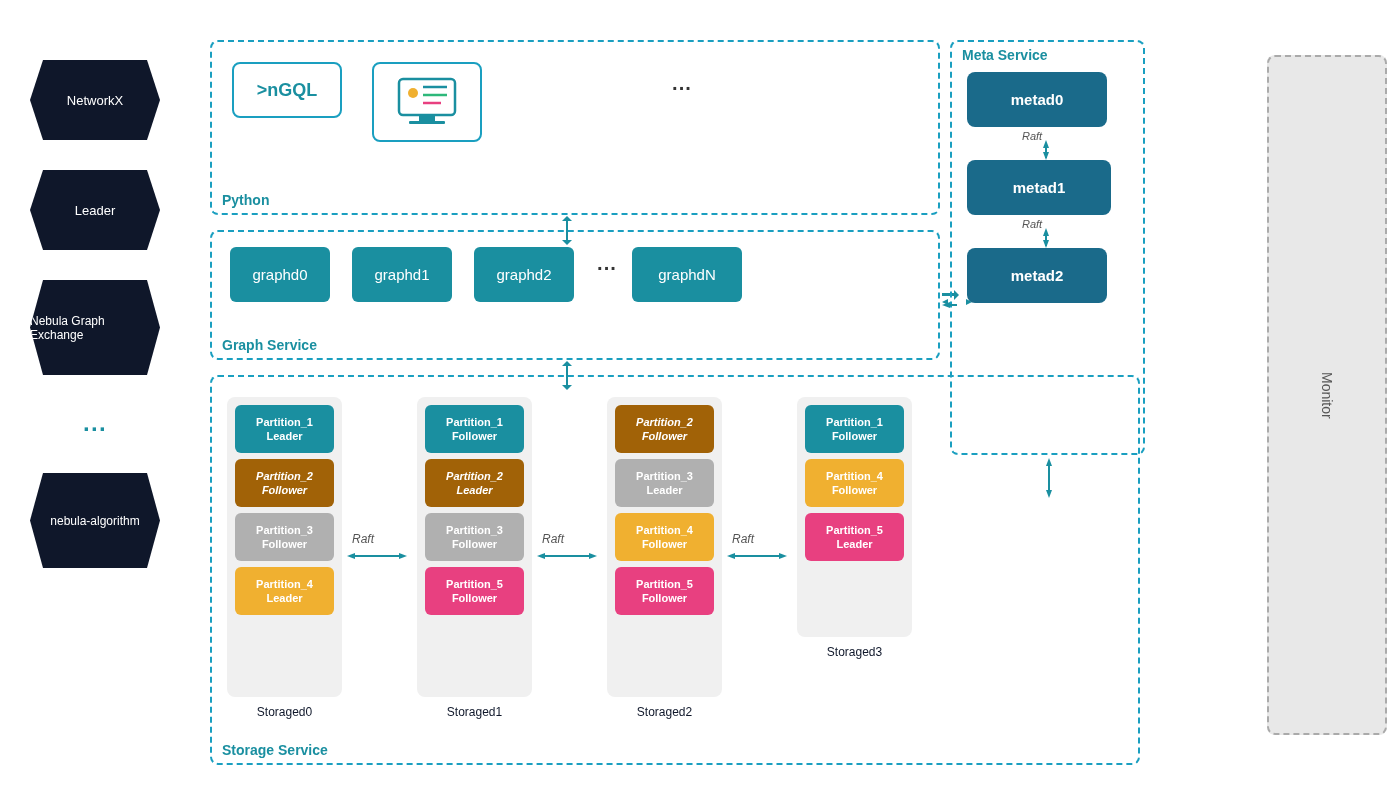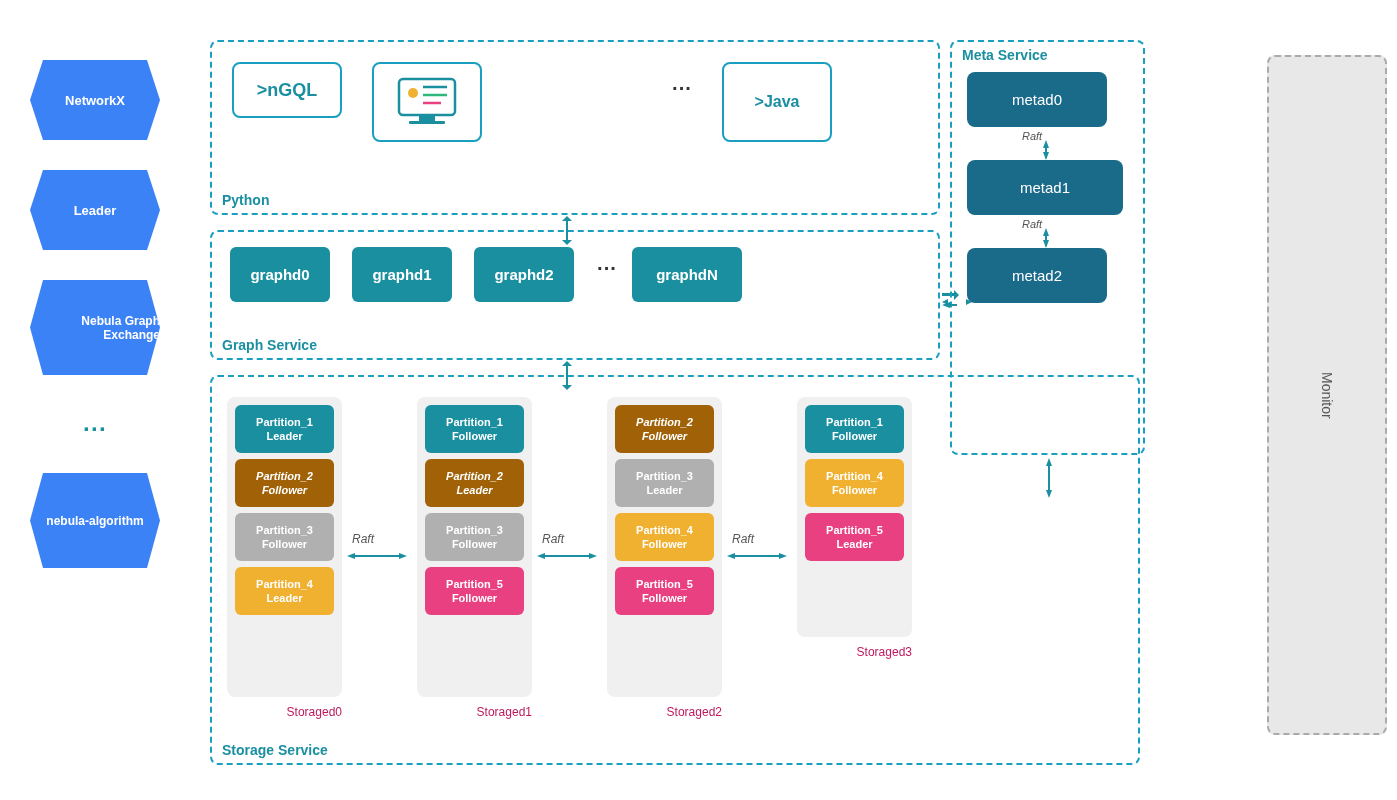--- a/index.html
+++ b/index.html
@@ -26,28 +26,28 @@
       top: 60px;
       display: flex;
       flex-direction: column;
       gap: 30px;
     }
 
     .hex-item {
       position: relative;
       width: 130px;
       height: 80px;
-      background: #3b82f6;
+      background: #0f172a;
       color: white;
       display: flex;
       align-items: center;
       justify-content: center;
-      text-align: right;
+      text-align: left;
       font-size: 13px;
-      font-weight: bold;
+      font-weight: normal;
       clip-path: polygon(10% 0%, 90% 0%, 100% 50%, 90% 100%, 10% 100%, 0% 50%);
     }
 
     .hex-dots {
       font-size: 24px;
       color: #1a8fa0;
       text-align: center;
       font-weight: bold;
     }
 
@@ -111,34 +111,34 @@
       justify-content: center;
       text-align: center;
     }
 
     
     .graphd-item {
       position: absolute;
       background: #1a8fa0;
       border-radius: 6px;
       color: white;
-      font-weight: bold;
+      font-weight: normal;
       font-size: 15px;
       display: flex;
       align-items: center;
       justify-content: center;
     }
 
     
     .meta-item {
       position: absolute;
       background: #1a6a8a;
       border-radius: 6px;
       color: white;
-      font-weight: normal;
+      font-weight: bold;
       font-size: 15px;
       display: flex;
       align-items: center;
       justify-content: center;
     }
 
     
     .storage-node {
       position: absolute;
       background: #f0f0f0;
@@ -147,23 +147,23 @@
       display: flex;
       flex-direction: column;
       gap: 6px;
     }
 
     .storage-node-label {
       position: absolute;
       bottom: -22px;
       left: 0;
       right: 0;
-      text-align: right;
+      text-align: center;
       font-size: 12px;
-      color: #be185d;
+      color: #0f172a;
     }
 
     
     .partition-box {
       border-radius: 6px;
       color: white;
       font-weight: bold;
       font-size: 11px;
       padding: 6px 8px;
       text-align: center;
@@ -293,23 +293,20 @@
         <circle cx="16" cy="16" r="5" fill="#f0b030"></circle>
         <line x1="26" y1="10" x2="50" y2="10" stroke="#1a8fa0" stroke-width="2.5"></line>
         <line x1="26" y1="18" x2="50" y2="18" stroke="#2db87a" stroke-width="2.5"></line>
         <line x1="26" y1="26" x2="44" y2="26" stroke="#e84080" stroke-width="2.5"></line>
       </svg>
     </div>
 
 
     <div class="dots-h" style="position:absolute;left:460px;top:35px;font-size:20px;">···</div>
 
-    <div class="client-item" style="left:510px;top:20px;width:110px;height:80px;font-size:16px;">
-      &gt;Java
-    </div>
 
     <div class="box-label" style="bottom:5px;left:10px;">Python</div>
   </div>
 
   <div class="arrow-v" style="left:566px;top:218px;height:25px;"></div>
 
   <div class="dashed-box graphservice-box">
     <div class="graphd-item" style="left:18px;top:15px;width:100px;height:55px;">graphd0</div>
     <div class="graphd-item" style="left:140px;top:15px;width:100px;height:55px;">graphd1</div>
     <div class="graphd-item" style="left:262px;top:15px;width:100px;height:55px;">graphd2</div>
@@ -402,21 +399,21 @@
     <div class="meta-item" style="position:absolute;top:30px;left:15px;width:140px;height:55px;border-radius:8px;">metad0</div>
     <div style="position:absolute;top:88px;left:70px;font-size:11px;color:#555;font-style:italic;">Raft</div>
 
     <div style="position:absolute;left:91px;top:98px;">
       <svg width="6" height="20">
           <polygon points="3,0 0,8 6,8" fill="#1a8fa0"></polygon>
           <line x1="3" y1="8" x2="3" y2="18" stroke="#1a8fa0" stroke-width="2"></line>
           <polygon points="3,20 0,12 6,12" fill="#1a8fa0"></polygon>
         </svg>
     </div>
-    <div class="meta-item" style="position:absolute;top:118px;left:15px;width:156px;height:55px;border-radius:8px;text-align:center;">metad1</div>
+    <div class="meta-item" style="position:absolute;top:118px;left:15px;width:144px;height:55px;border-radius:8px;text-align:center;">metad1</div>
     <div style="position:absolute;top:176px;left:70px;font-size:11px;color:#555;font-style:italic;">Raft</div>
     <div style="position:absolute;left:91px;top:186px;">
       <svg width="6" height="20">
           <polygon points="3,0 0,8 6,8" fill="#1a8fa0"></polygon>
           <line x1="3" y1="8" x2="3" y2="18" stroke="#1a8fa0" stroke-width="2"></line>
           <polygon points="3,20 0,12 6,12" fill="#1a8fa0"></polygon>
         </svg>
     </div>
     <div class="meta-item" style="position:absolute;top:206px;left:15px;width:140px;height:55px;border-radius:8px;">metad2</div>
   </div>

